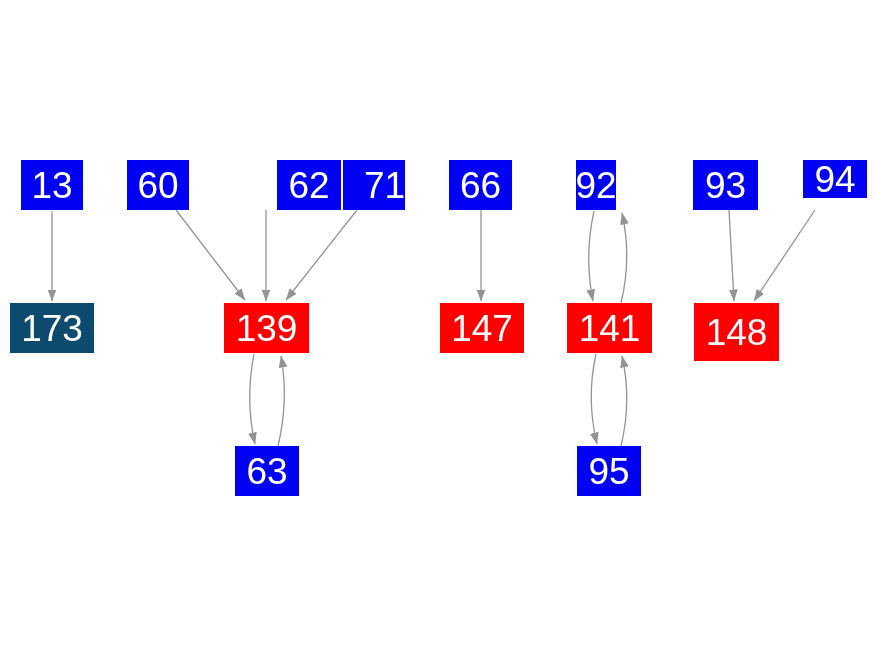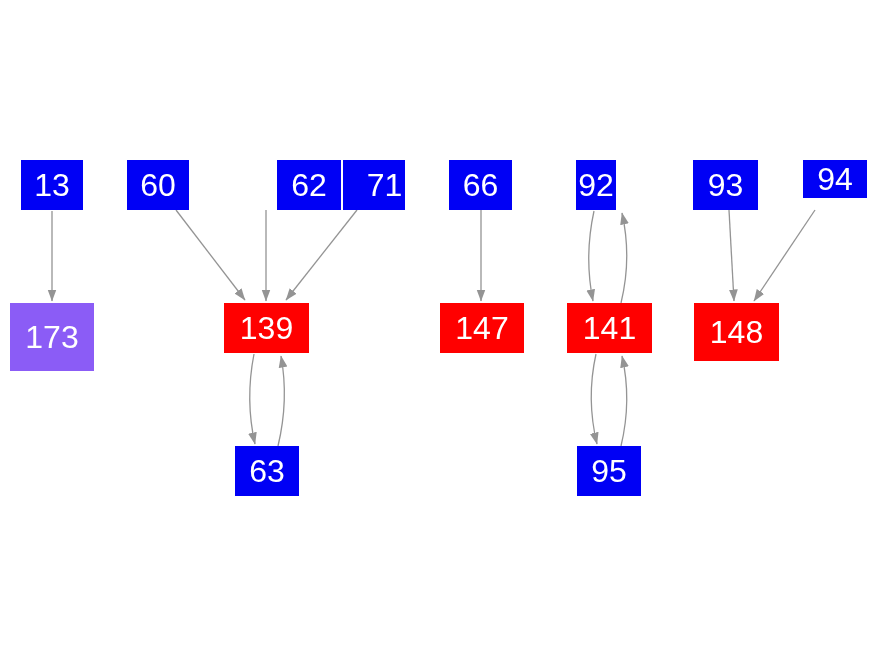--- a/index.html
+++ b/index.html
@@ -21,21 +21,21 @@
     top: 0;
     width: 875px;
     height: 656px;
   }
   .node {
     position: absolute;
     display: flex;
     align-items: center;
     justify-content: center;
     color: #ffffff;
-    font-size: 32px;
+    font-size: 37px;
     line-height: 1;
     box-sizing: border-box;
     user-select: none;
   }
   .edge {
     fill: none;
     stroke-width: 1.3px;
   }
 </style>
 </head>
@@ -66,21 +66,21 @@
   </svg>
   <div id="node-layer">
       <div class="node" style="left: 21px; top: 160px; width: 62px; height: 50px; background: rgb(0, 0, 245); color: rgb(255, 255, 255);">13</div>
       <div class="node" style="left: 127px; top: 160px; width: 62px; height: 50px; background: rgb(0, 0, 245); color: rgb(255, 255, 255);">60</div>
       <div class="node" style="left: 233px; top: 160px; width: 64px; height: 50px; background: rgb(0, 0, 245); color: rgb(255, 255, 255); margin-left: 44px;">62</div>
       <div class="node" style="left: 343px; top: 160px; width: 62px; height: 50px; background: rgb(0, 0, 245); color: rgb(255, 255, 255); padding-left: 21px;">71</div>
       <div class="node" style="left: 449px; top: 160px; width: 63px; height: 50px; background: rgb(0, 0, 245); color: rgb(255, 255, 255);">66</div>
       <div class="node" style="left: 576px; top: 160px; width: 40px; height: 50px; background: rgb(0, 0, 245); color: rgb(255, 255, 255);">92</div>
       <div class="node" style="left: 693px; top: 160px; width: 65px; height: 50px; background: rgb(0, 0, 245); color: rgb(255, 255, 255);">93</div>
       <div class="node" style="left: 803px; top: 160px; width: 64px; height: 38px; background: rgb(0, 0, 245); color: rgb(255, 255, 255);">94</div>
-      <div class="node" style="left: 10px; top: 303px; width: 84px; height: 68px; background: #8b5cf6; color: rgb(255, 255, 255);">173</div>
+      <div class="node" style="left: 10px; top: 303px; width: 84px; height: 50px; background: #0c4a6e; color: rgb(255, 255, 255);">173</div>
       <div class="node" style="left: 224px; top: 303px; width: 85px; height: 50px; background: rgb(255, 0, 0); color: rgb(255, 255, 255);">139</div>
       <div class="node" style="left: 440px; top: 303px; width: 84px; height: 50px; background: rgb(255, 0, 0); color: rgb(255, 255, 255);">147</div>
       <div class="node" style="left: 567px; top: 303px; width: 85px; height: 50px; background: rgb(255, 0, 0); color: rgb(255, 255, 255);">141</div>
       <div class="node" style="left: 694px; top: 303px; width: 85px; height: 58px; background: rgb(255, 0, 0); color: rgb(255, 255, 255);">148</div>
       <div class="node" style="left: 235px; top: 446px; width: 64px; height: 50px; background: rgb(0, 0, 245); color: rgb(255, 255, 255);">63</div>
       <div class="node" style="left: 577px; top: 446px; width: 64px; height: 50px; background: rgb(0, 0, 245); color: rgb(255, 255, 255);">95</div>
     </div>
 </div>
 
 </body></html>

